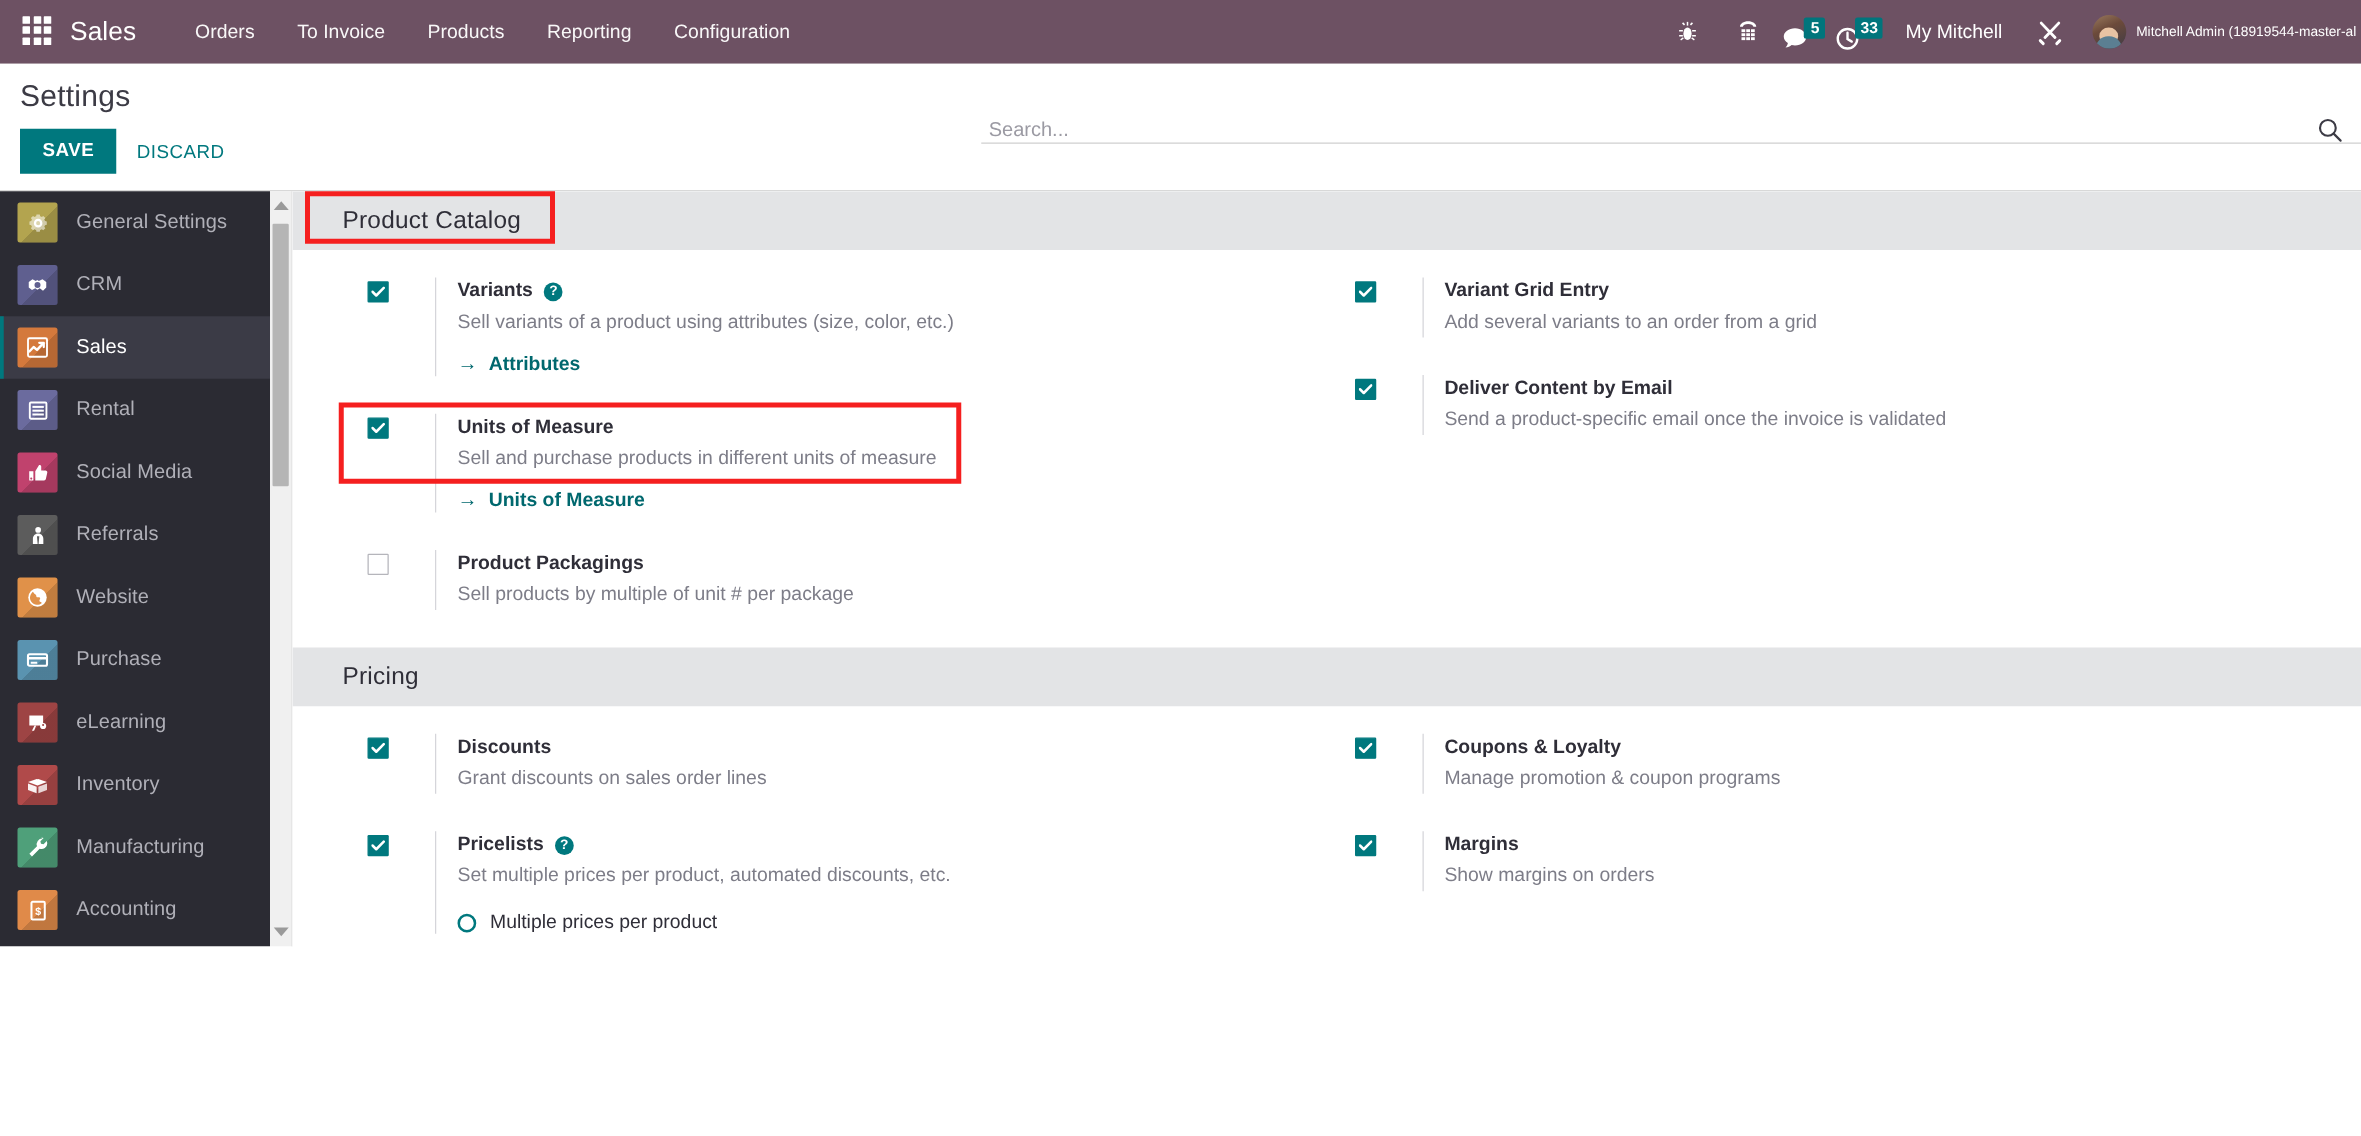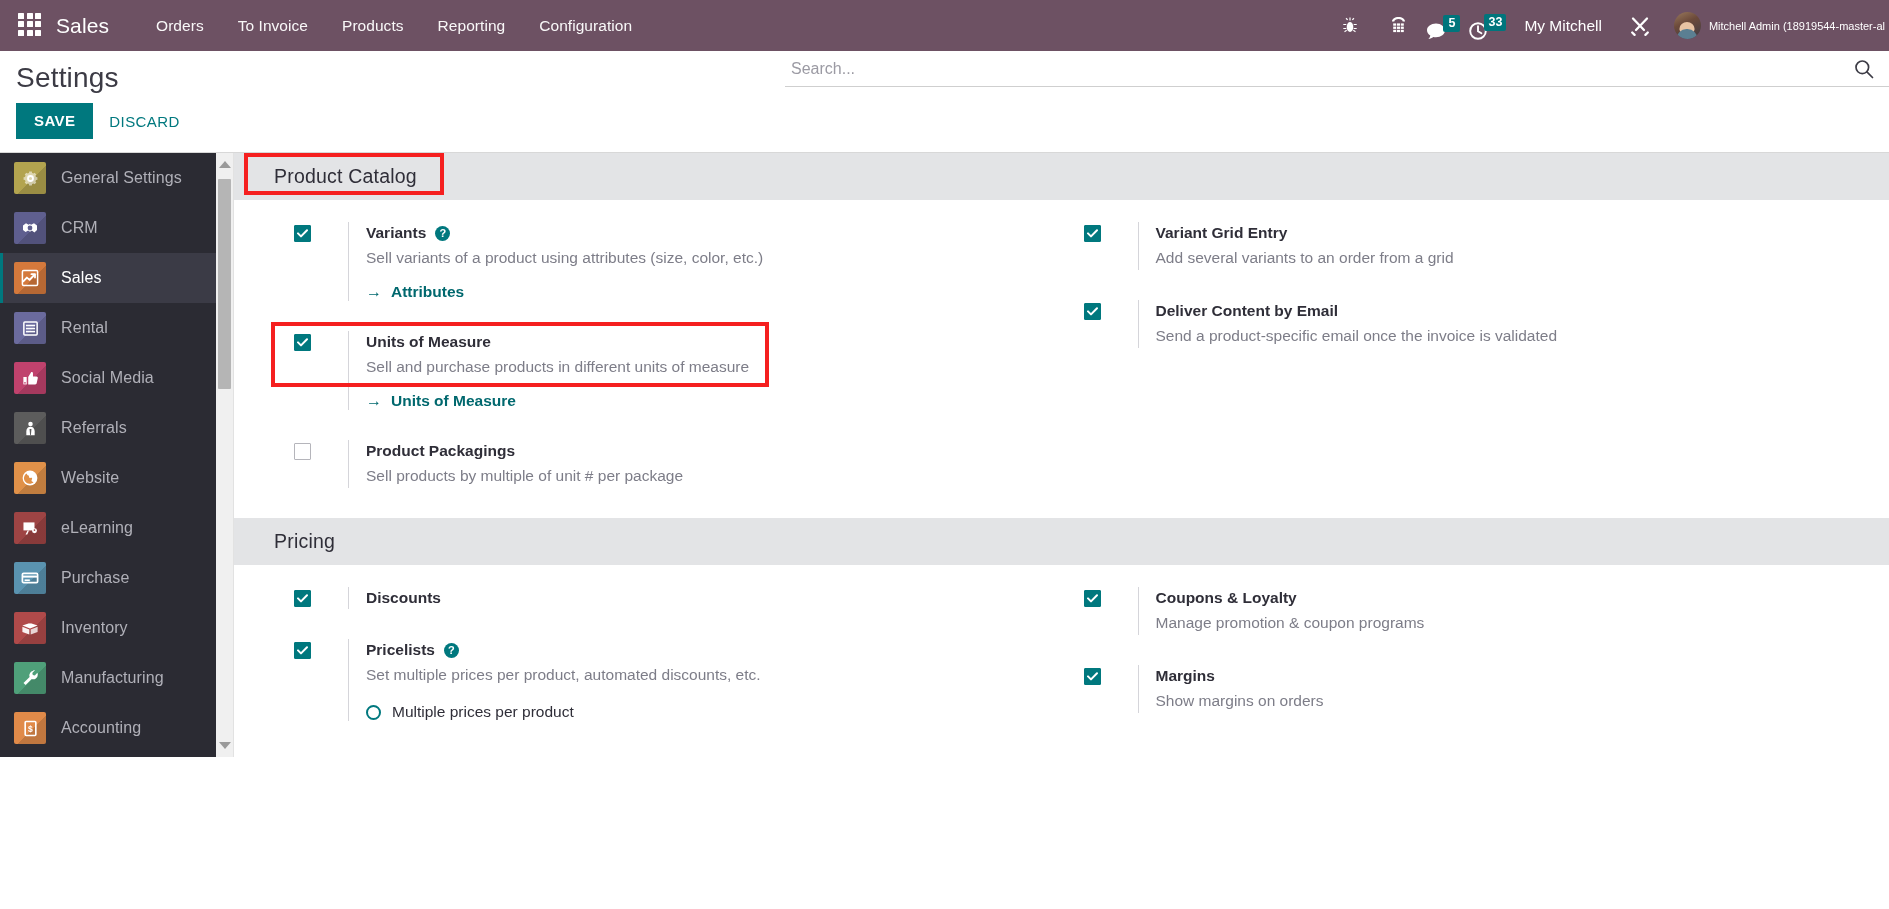--- a/index.html
+++ b/index.html
@@ -77,36 +77,36 @@
 
   
   .control-panel {
     background: #ffffff;
     border-bottom: 1px solid #d8d8d8;
     padding: 12px 0 0 0;
     position: relative;
     height: 102px;
   }
   .cp-title {
-    font-size: 28px; color: #3c3b45; font-weight: 400;
+    font-size: 24px; color: #3c3b45; font-weight: 400;
     padding-left: 16px; line-height: 30px; letter-spacing: .2px;
   }
   .cp-buttons { display: flex; align-items: center; margin-top: 10px; padding-left: 16px; }
   .btn-save {
     background: #00787e; color: #ffffff; font-size: 15px; font-weight: 700;
     padding: 9px 18px; border: none; cursor: pointer; letter-spacing: .4px;
     line-height: 18px;
   }
   .btn-discard {
     background: transparent; color: #00787e; font-size: 15px; font-weight: 400;
     padding: 9px 16px; border: none; cursor: pointer; letter-spacing: .4px;
   }
   .search-wrap {
-    position: absolute; left: 785px; right: 0; top: 0;
-    display: flex; align-items: center;
+    position: absolute; left: 785px; right: 0; top: 28px;
+    display: flex; align-items: flex-end;
     border-bottom: 1px solid #cfcfcf; height: 36px;
   }
   .search-input {
     flex: 1; border: none; outline: none; font-size: 16px;
     color: #3c3b45; background: transparent; padding: 0 6px;
     font-family: "Liberation Sans", sans-serif;
   }
   .search-input::placeholder { color: #9b9aa3; }
   .search-icon-btn {
     width: 40px; display:flex; align-items:center; justify-content:center;
@@ -397,43 +397,43 @@
       <span class="side-ico" style="background:#e09149">
         <svg width="20" height="20" viewBox="0 0 20 20">
             <circle cx="10" cy="10" r="7.4" fill="#fff"></circle>
             <path fill="#e09149" d="M6.2 5.4c1 .6 1.1 1.9 2.2 2.1 1 .2.2 1.6 1.1 2.2.9.6 2.2-.5 2.6.6.3.9-.9 1.6-.5 2.6.3.8 1.6.5 1.9 1.4-1.1 1-2.6 1.6-4.2 1.5-3.1-.2-5.5-2.9-5.3-6 .1-1.7 1-3.2 2.2-4.4z"></path>
           </svg>
       </span>
       <span class="side-label">Website</span>
     </div>
 
     <div class="side-item">
+      <span class="side-ico" style="background:#5a93b0">
+        <svg width="20" height="20" viewBox="0 0 20 20">
+            <rect x="2.4" y="5.4" width="15.2" height="9.2" rx="1.2" fill="none" stroke="#fff" stroke-width="1.7"></rect>
+            <rect x="2.4" y="7.6" width="15.2" height="2" fill="#fff"></rect>
+            <rect x="4.6" y="11.4" width="5.2" height="1.6" fill="#fff"></rect>
+          </svg>
+      </span>
+      <span class="side-label">Purchase</span>
+    </div>
+
+    <div class="side-item">
       <span class="side-ico" style="background:#9e4444">
         <svg width="19" height="19" viewBox="0 0 20 20">
             <rect x="2.6" y="3.6" width="11.6" height="8.4" fill="#fff"></rect>
             <path d="M7 12l-2.2 4.4h1.8L8.4 12z" fill="#fff"></path>
             <circle cx="14.2" cy="12.4" r="2.6" fill="#fff"></circle>
             <circle cx="14.2" cy="11.6" r=".9" fill="#9e4444"></circle>
           </svg>
       </span>
       <span class="side-label">eLearning</span>
     </div>
 
     <div class="side-item">
-      <span class="side-ico" style="background:#5a93b0">
-        <svg width="20" height="20" viewBox="0 0 20 20">
-            <rect x="2.4" y="5.4" width="15.2" height="9.2" rx="1.2" fill="none" stroke="#fff" stroke-width="1.7"></rect>
-            <rect x="2.4" y="7.6" width="15.2" height="2" fill="#fff"></rect>
-            <rect x="4.6" y="11.4" width="5.2" height="1.6" fill="#fff"></rect>
-          </svg>
-      </span>
-      <span class="side-label">Purchase</span>
-    </div>
-
-    <div class="side-item">
       <span class="side-ico" style="background:#b04a4a">
         <svg width="20" height="20" viewBox="0 0 20 20">
             <path fill="#fff" d="M2.4 7.6L10 5l7.6 2.6L10 10.4z"></path>
             <path fill="#fff" d="M2.4 8.8v5.2L9.3 16.6V11.4z" opacity=".92"></path>
             <path fill="#fff" d="M17.6 8.8v5.2L10.7 16.6V11.4z" opacity=".78"></path>
             <path fill="#b04a4a" d="M7.4 4.4L10 5.4 12.6 4.4 10 3.4z"></path>
           </svg>
       </span>
       <span class="side-label">Inventory</span>
     </div>
@@ -576,20 +576,21 @@
             <div class="checkbox">
               <svg width="11" height="9" viewBox="0 0 11 9">
                   <path d="M1 4.4l3 3L10 1.3" fill="none" stroke="#fff" stroke-width="2" stroke-linecap="round" stroke-linejoin="round"></path>
                 </svg>
             </div>
           </div>
           <div class="setting-text">
             <div class="setting-label">
               <span>Discounts</span>
             </div>
+            <div class="setting-desc">Grant discounts on sales order lines</div>
           </div>
         </div>
 
         <div class="setting-row">
           <div class="cb-cell">
             <div class="checkbox">
               <svg width="11" height="9" viewBox="0 0 11 9">
                   <path d="M1 4.4l3 3L10 1.3" fill="none" stroke="#fff" stroke-width="2" stroke-linecap="round" stroke-linejoin="round"></path>
                 </svg>
             </div>

